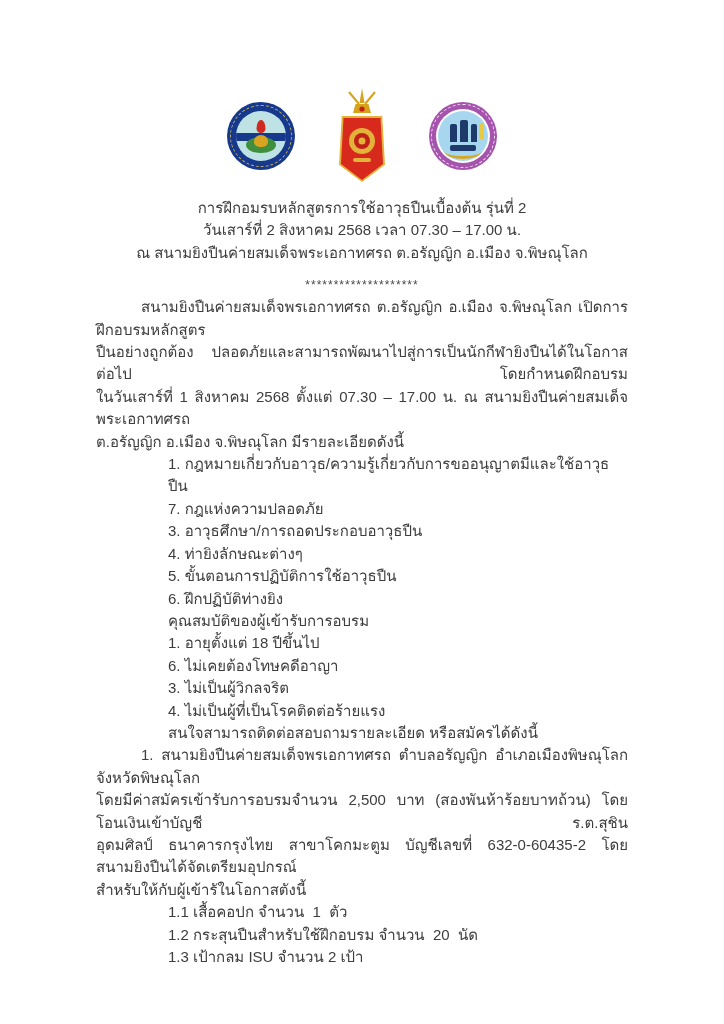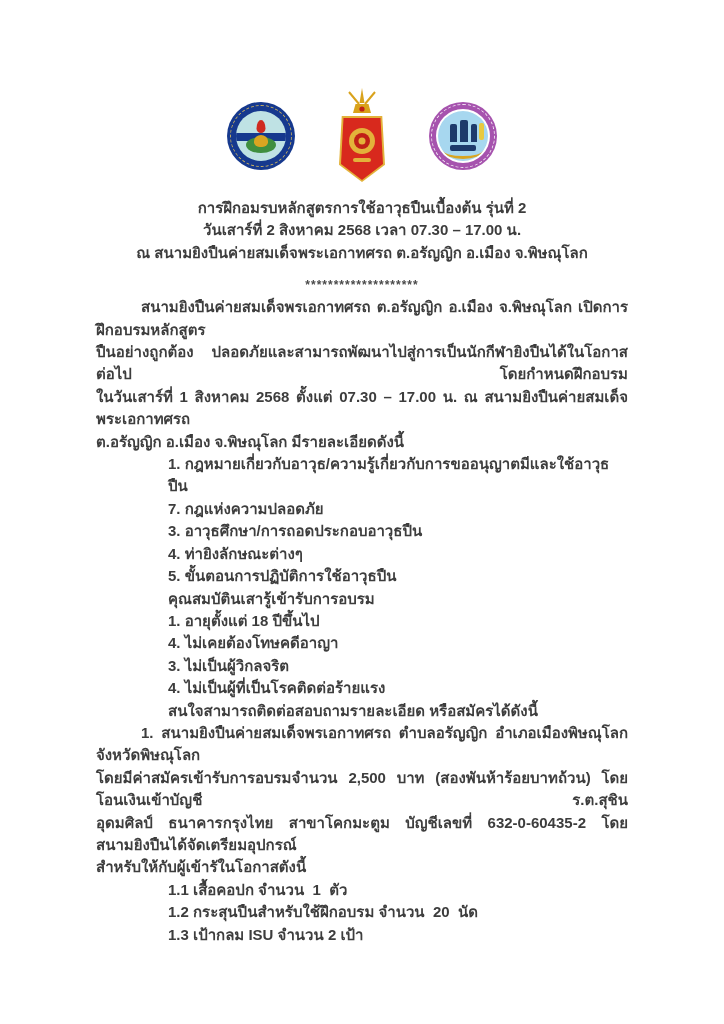--- a/index.html
+++ b/index.html
@@ -7,21 +7,20 @@
     background:#888;
     font-family:"Liberation Sans","DejaVu Sans",sans-serif;
   }
   .page{
     position:relative;
     width:724px;height:1024px;
     margin:0 auto;
     background:#ffffff;
     color:#3d3d3d;
     overflow:hidden;
-    font-weight:bold;
   }
   
   .logos-row{
     display:flex;justify-content:center;align-items:center;gap:38px;
     padding-top:88px;height:95px;
   }
   .logo-circle{position:relative;width:68px;height:68px;border-radius:50%;}
   .logo-left{background:#16398e;}
   .logo-left .ring-text{position:absolute;inset:3px;border-radius:50%;border:1px dashed rgba(230,195,90,.85);}
   .logo-left .inner{position:absolute;inset:9px;border-radius:50%;background:#bfe2e4;overflow:hidden;}
@@ -130,26 +129,27 @@
       <div class="ln just">ในวันเสาร์ที่ 1 สิงหาคม 2568 ตั้งแต่ 07.30 – 17.00 น. ณ สนามยิงปืนค่ายสมเด็จพระเอกาทศรถ</div>
       <div class="ln">ต.อรัญญิก อ.เมือง จ.พิษณุโลก มีรายละเอียดดังนี้</div>
     </div>
 
     <div>
       <div class="ln list-ln">1. กฎหมายเกี่ยวกับอาวุธ/ความรู้เกี่ยวกับการขออนุญาตมีและใช้อาวุธปืน</div>
       <div class="ln list-ln">7. กฎแห่งความปลอดภัย</div>
       <div class="ln list-ln">3. อาวุธศึกษา/การถอดประกอบอาวุธปืน</div>
       <div class="ln list-ln">4. ท่ายิงลักษณะต่างๆ</div>
       <div class="ln list-ln">5. ขั้นตอนการปฏิบัติการใช้อาวุธปืน</div>
+      <div class="ln list-ln">6. ฝึกปฏิบัติท่างยิง</div>
     </div>
 
     <div>
-      <div class="ln list-ln">คุณสมบัตินเสารู้เข้ารับการอบรม</div>
+      <div class="ln list-ln">คุณสมบัติของผู้เข้ารับการอบรม</div>
       <div class="ln list-ln">1. อายุตั้งแต่ 18 ปีขึ้นไป</div>
-      <div class="ln list-ln">4. ไม่เคยต้องโทษคดีอาญา</div>
+      <div class="ln list-ln">6. ไม่เคยต้องโทษคดีอาญา</div>
       <div class="ln list-ln">3. ไม่เป็นผู้วิกลจริต</div>
       <div class="ln list-ln">4. ไม่เป็นผู้ที่เป็นโรคติดต่อร้ายแรง</div>
       <div class="ln list-ln">สนใจสามารถติดต่อสอบถามรายละเอียด หรือสมัครได้ดังนี้</div>
     </div>
 
     <div>
       <div class="ln just indent">1. สนามยิงปืนค่ายสมเด็จพรเอกาทศรถ ตำบลอรัญญิก อำเภอเมืองพิษณุโลก จังหวัดพิษณุโลก</div>
       <div class="ln just">โดยมีค่าสมัครเข้ารับการอบรมจำนวน 2,500 บาท (สองพันห้าร้อยบาทถ้วน) โดยโอนเงินเข้าบัญชี ร.ต.สุชิน</div>
       <div class="ln just">อุดมศิลป์ ธนาคารกรุงไทย สาขาโคกมะตูม บัญชีเลขที่ 632-0-60435-2 โดยสนามยิงปืนได้จัดเตรียมอุปกรณ์</div>
       <div class="ln">สำหรับให้กับผู้เข้ารัในโอกาสตังนี้</div>

